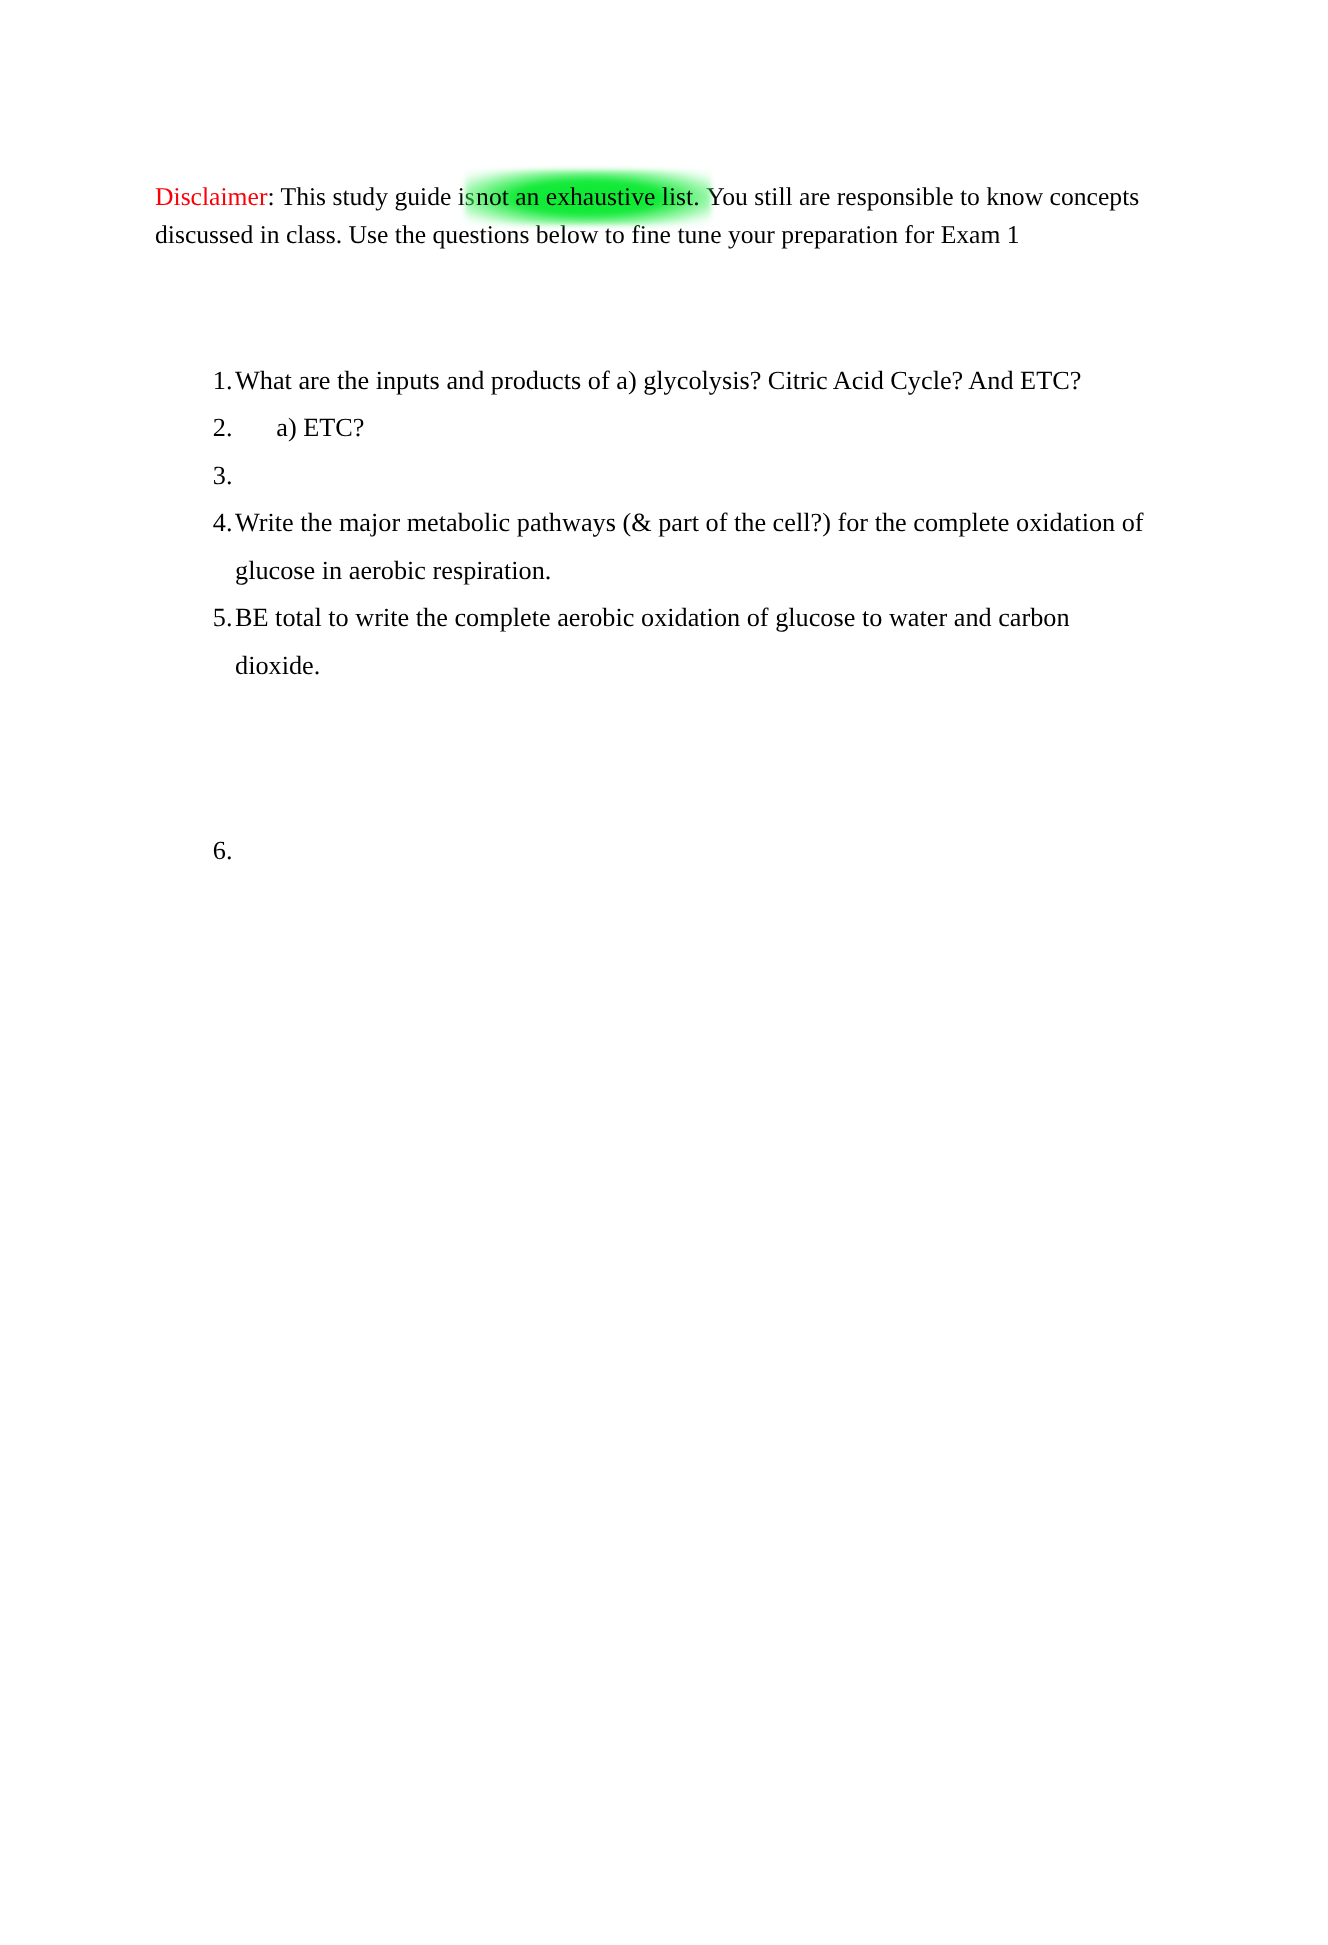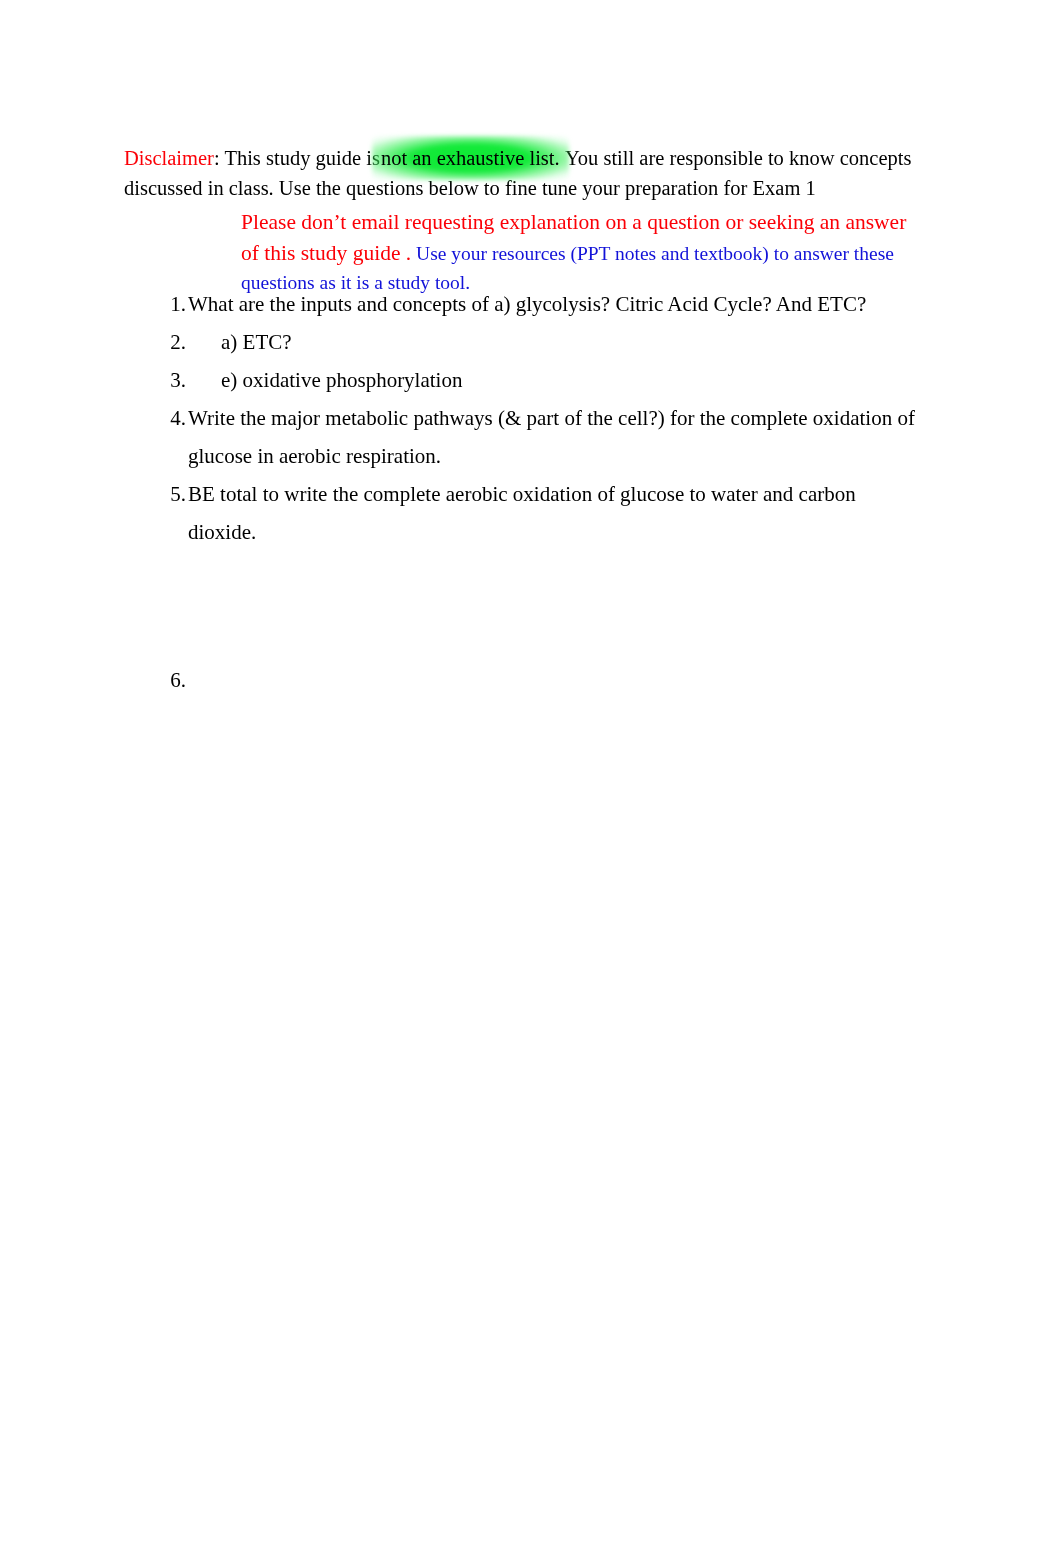--- a/index.html
+++ b/index.html
@@ -143,34 +143,32 @@
   .bwrap.lvl5 { filter: blur(5.0px); opacity: 0.30; }
   .bwrap .w + .w { margin-left: 9px; }
 </style>
 </head>
 <body>
 
 <div class="page">
 
   <p class="disclaimer"><span class="word-disclaimer">Disclaimer</span><span>: This study guide is</span><span class="hl">not an exhaustive list.</span><span> You still are responsible to know concepts discussed in class. Use the questions below to fine tune your preparation for Exam 1</span></p>
 
-  <p class="notice"><span class="red">Please don’t email requesting explanation on a question or seeking an answer of this study guide .</span><span class="blue"> Use your resources (PPT notes and textbook) to answer these questions as it is a study tool.</span></p>
 
   <div class="qlist">
       <div class="qrow">
         <span class="qnum">1.</span>
-        <span class="qtext">What are the inputs and concepts of a) glycolysis? Citric Acid Cycle? And ETC?</span>
+        <span class="qtext">What are the inputs and products of a) glycolysis? Citric Acid Cycle? And ETC?</span>
       </div>
       <div class="qrow">
         <span class="qnum">2.</span>
         <span class="qsub">a) ETC?</span>
       </div>
       <div class="qrow">
         <span class="qnum">3.</span>
-        <span class="qsub">e) oxidative phosphorylation</span>
       </div>
       <div class="qrow">
         <span class="qnum">4.</span>
         <span class="qtext">Write the major metabolic pathways (&amp; part of the cell?) for the complete oxidation of glucose in aerobic respiration.</span>
       </div>
       <div class="qrow">
         <span class="qnum">5.</span>
         <span class="qtext">BE total to write the complete aerobic oxidation of glucose to water and carbon dioxide.</span>
       </div>
     </div>

